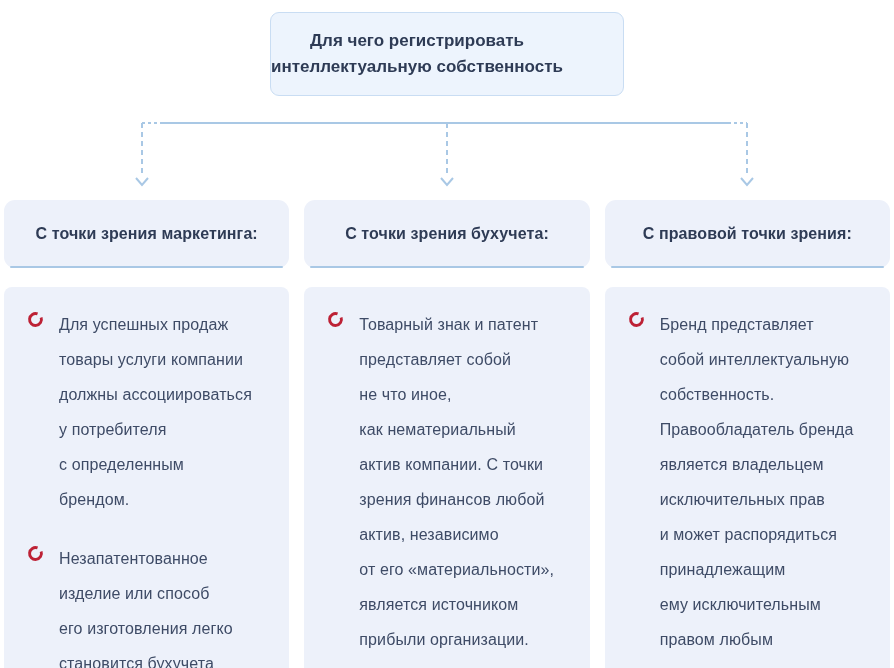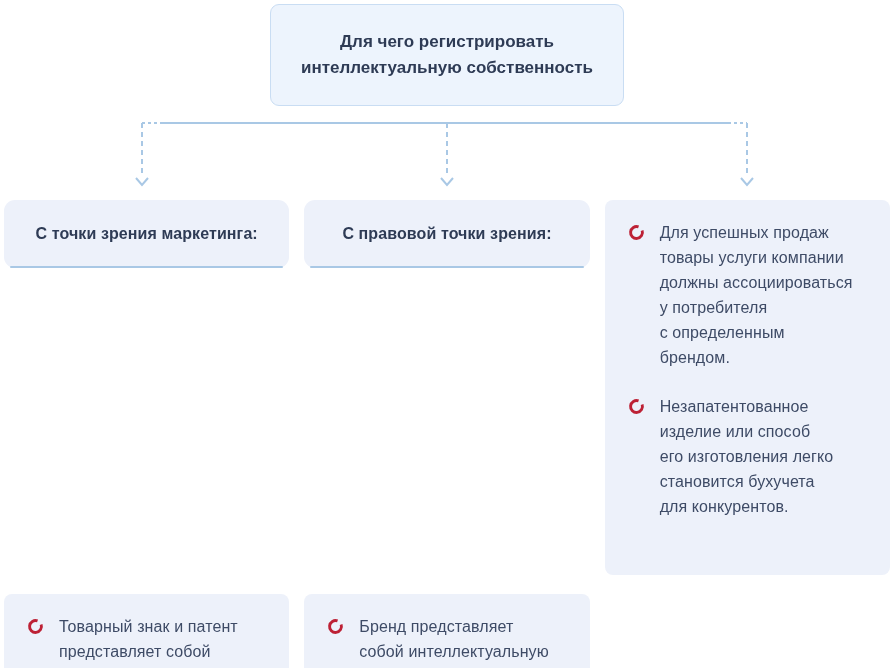--- a/index.html
+++ b/index.html
@@ -13,29 +13,29 @@
     width: 894px;
     height: 668px;
     background: #ffffff;
     overflow: hidden;
   }
 
   
   .title-card {
     position: absolute;
     left: 270px;
-    top: 4px;
+    top: 12px;
     width: 354px;
-    height: 102px;
+    height: 84px;
     background: #edf4fd;
     border: 1px solid #c9ddf3;
     border-radius: 9px;
     display: flex;
     align-items: center;
-    justify-content: center;
+    justify-content: flex-start;
     text-align: center;
   }
   .title-card .title-text {
     font-size: 17px;
     line-height: 26px;
     font-weight: bold;
     color: #2e3b55;
     white-space: pre-line;
   }
 
@@ -100,21 +100,21 @@
   }
   .bullet:last-child { margin-bottom: 0; }
   .bullet-icon {
     flex: 0 0 auto;
     width: 17px;
     height: 17px;
     margin-top: 4px;
   }
   .bullet-text {
     font-size: 16px;
-    line-height: 25px;
+    line-height: 35px;
     color: #3e4b66;
     letter-spacing: 0.1px;
     white-space: pre-line;
   }
 </style>
 </head>
 <body>
 
 <div class="page">
 
@@ -138,20 +138,23 @@
 
       <path d="M747 11 V63" stroke-dasharray="5 4"></path>
       <polyline points="741,66 747,73 753,66"></polyline>
     </g>
   </svg>
 
   <div class="cols">
 
     <div class="header-card">
       <span class="header-text">С точки зрения маркетинга:</span>
+    </div>
+    <div class="header-card">
+      <span class="header-text">С точки зрения бухучета:</span>
     </div>
     <div class="header-card">
       <span class="header-text">С правовой точки зрения:</span>
     </div>
 
     <div class="body-card">
       <div class="bullet">
         <svg class="bullet-icon" viewBox="0 0 20 20">
           <path d="M16.6 7.6 A7 7 0 1 1 12.4 3.4" stroke="#bd2135" stroke-width="3.4" fill="none" stroke-linecap="butt"></path>
         </svg>

